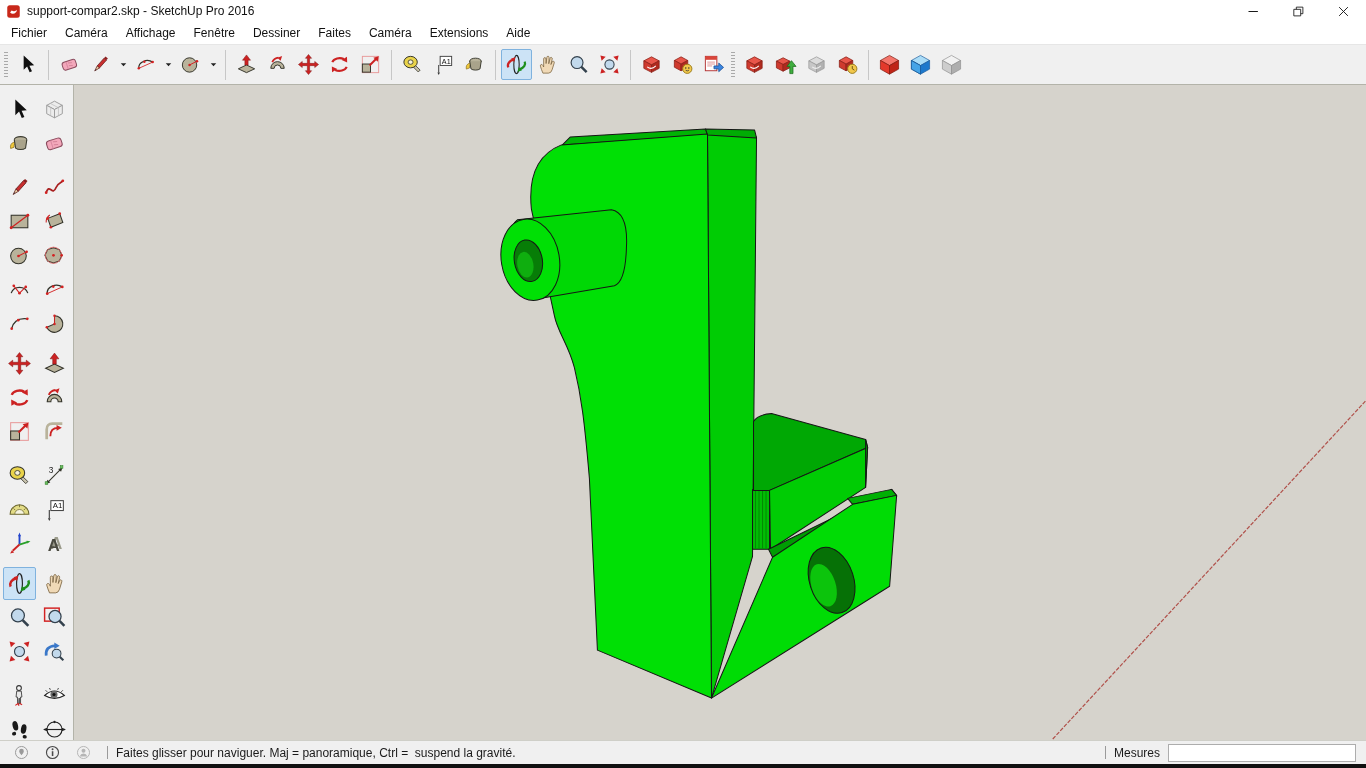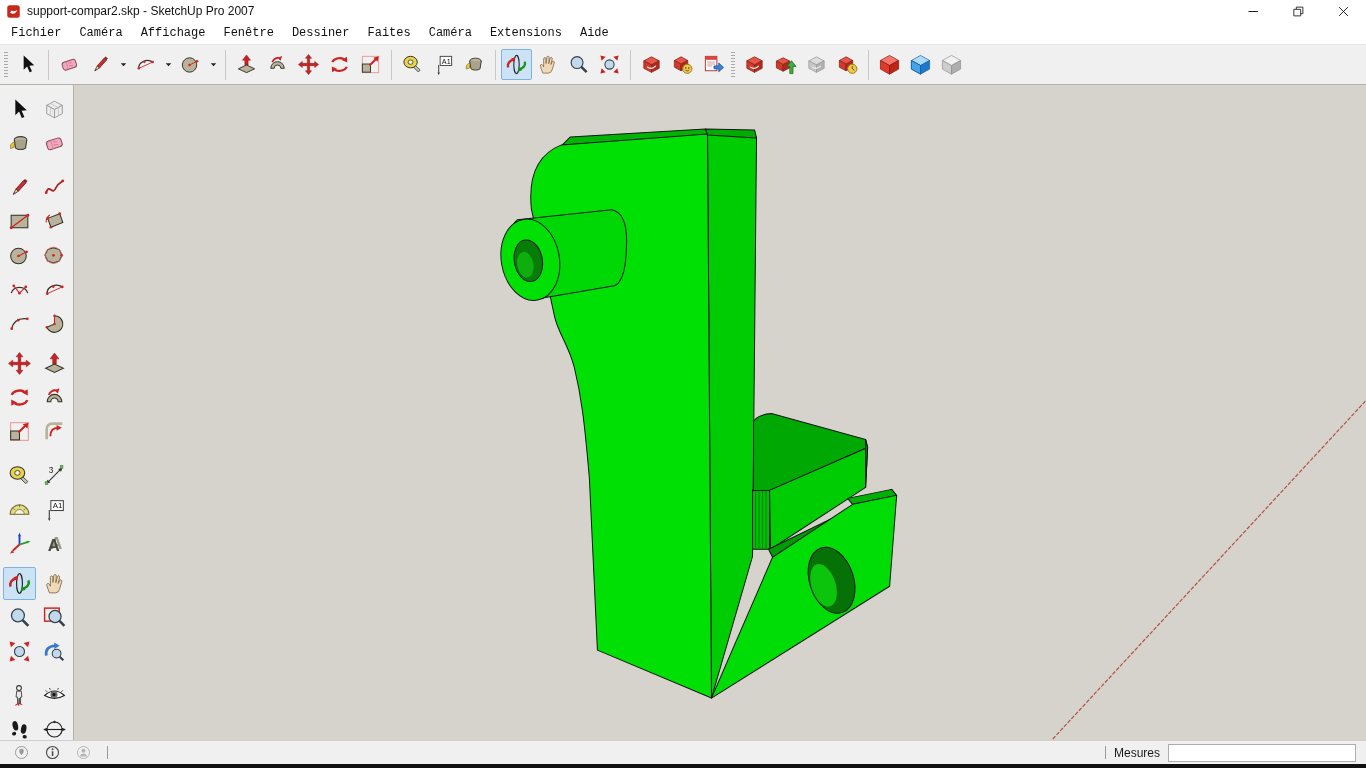--- a/index.html
+++ b/index.html
@@ -14,21 +14,21 @@
 
   
   .titlebar { height:22px; background:#ffffff; display:flex; align-items:center; padding-left:6px; flex:0 0 auto; }
   .titlebar .app-ic { width:15px; height:15px; margin-right:6px; flex:0 0 auto; }
   .title-text { font-size:12px; color:#111; white-space:nowrap; }
   .win-controls { margin-left:auto; display:flex; height:22px; }
   .win-btn { width:45px; height:22px; display:flex; align-items:center; justify-content:center; }
   .win-btn svg { width:15px; height:15px; }
 
   
-  .menubar { height:22px; background:#ffffff; display:flex; align-items:center; padding-left:2px; flex:0 0 auto;font-family:Liberation Mono, monospace; }
+  .menubar { height:22px; background:#ffffff; display:flex; align-items:center; padding-left:2px; flex:0 0 auto; }
   .menu-item { padding:3px 9px; cursor:default; white-space:nowrap; }
 
   
   .toolbar { height:40px; background:#f0f0f0; border-top:1px solid #e6e6e6; display:flex; align-items:center; padding-left:2px; flex:0 0 auto; }
   .tb-handle { width:4px; height:26px; margin:0 4px 0 2px;
     background:repeating-linear-gradient(to bottom,#a9a9a9 0 1px, transparent 1px 3px); }
   .tb-sep { width:1px; height:30px; background:#c7c7c7; margin:0 5px; }
   .tbtn { width:31px; height:31px; display:flex; align-items:center; justify-content:center; border:1px solid transparent; border-radius:2px; }
   .tbtn svg { width:23px; height:23px; }
   .tbtn.active { background:#cce3f6; border:1px solid #7fb2de; }
@@ -371,21 +371,21 @@
       </symbol>
 </defs>
 </svg>
 
 <div class="window">
 
   <div class="titlebar">
     <svg class="app-ic">
         <use href="#i-sulogo"></use>
       </svg>
-    <span class="title-text">support-compar2.skp - SketchUp Pro 2007</span>
+    <span class="title-text">support-compar2.skp - SketchUp Pro 2016</span>
     <div class="win-controls">
       <div class="win-btn">
           <svg>
             <use href="#i-min"></use>
           </svg>
         </div>
       <div class="win-btn">
           <svg>
             <use href="#i-restore"></use>
           </svg>
@@ -840,20 +840,21 @@
     <svg class="sb-ic">
         <use href="#i-geoloc"></use>
       </svg>
     <svg class="sb-ic">
         <use href="#i-info"></use>
       </svg>
     <svg class="sb-ic">
         <use href="#i-personc"></use>
       </svg>
     <div class="sb-vsep"></div>
+    <span class="sb-hint">Faites glisser pour naviguer. Maj = panoramique, Ctrl =  suspend la gravité.</span>
     <div class="sb-spacer"></div>
     <div class="sb-vsep"></div>
     <span class="measures-label">Mesures</span>
     <input class="measures-input" type="text" value="" style="">
   </div>
   <div class="bottomstrip"></div>
 
 </div>
 
 </body></html>

